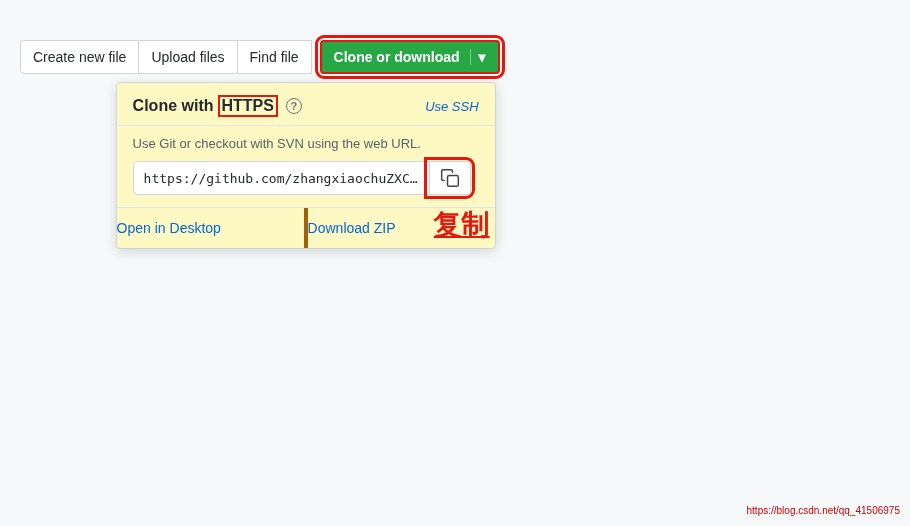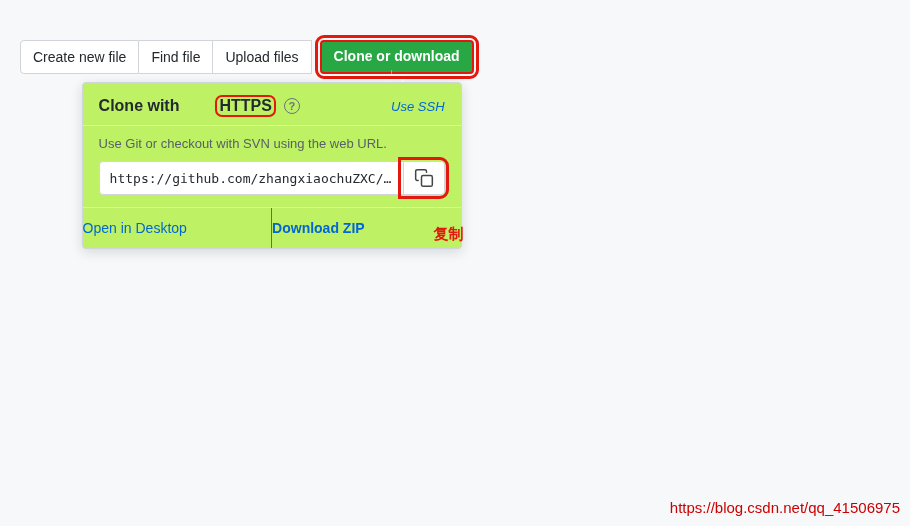--- a/index.html
+++ b/index.html
@@ -54,36 +54,35 @@
       font-weight: 600;
       padding: 6px 12px;
       cursor: pointer;
       height: 34px;
       display: flex;
       align-items: center;
       gap: 6px;
       margin-left: 8px;
       outline: 3px solid #e3180e;
       outline-offset: 2px;
-      flex-direction: column;
     }
 
     .dropdown-arrow {
       display: inline-block;
       border-left: 1px solid rgba(255,255,255,0.4);
       padding-left: 8px;
       margin-left: 4px;
     }
 
     
     .dropdown-panel {
       position: absolute;
       top: 42px;
-      right: 12px;
-      background: #bef264;
+      right: 4px;
+      background: #fef9c3;
       border: 1px solid #d1d5da;
       border-radius: 4px;
       box-shadow: 0 3px 12px rgba(27,31,35,0.15);
       width: 380px;
       z-index: 100;
     }
 
     .panel-header {
       padding: 12px 16px 8px 16px;
       display: flex;
@@ -96,24 +95,23 @@
       font-size: 16px;
       font-weight: 600;
       display: flex;
       align-items: center;
       gap: 4px;
     }
 
     .https-highlight {
       display: inline-block;
       border: 2px solid #e3180e;
-      border-radius: 7px;
+      border-radius: 0;
       padding: 0 2px;
       color: #24292e;
-      margin-left: 32px;
     }
 
     .help-icon {
       width: 16px;
       height: 16px;
       border: 1px solid #6a737d;
       border-radius: 50%;
       display: inline-flex;
       align-items: center;
       justify-content: center;
@@ -125,21 +123,21 @@
 
     .use-ssh-link {
       color: #0366d6;
       font-size: 13px;
       cursor: pointer;
       text-decoration: none;
       font-style: italic;
     }
 
     .panel-body {
-      padding: 10px 16px 12px 16px;
+      padding: 10px 24px 12px 16px;
     }
 
     .panel-description {
       font-size: 13px;
       color: #586069;
       margin-bottom: 10px;
     }
 
     .url-row {
       display: flex;
@@ -181,63 +179,63 @@
     .copy-icon-svg {
       width: 20px;
       height: 20px;
     }
 
     
     .fz-label {
       position: absolute;
       right: -20px;
       bottom: -50px;
-      font-size: 15px;
+      font-size: 28px;
       color: #e3180e;
       font-weight: bold;
+      text-decoration: underline;
     }
 
     .panel-footer {
       display: flex;
       border-top: 1px solid #e1e4e8;
     }
 
     .footer-btn {
       flex: 1;
       padding: 12px 0;
       text-align: left;
       color: #0366d6;
       font-size: 14px;
       font-weight: 500;
       cursor: pointer;
       background: none;
       border: none;
       text-decoration: none;
     }
     .footer-btn + .footer-btn {
-      border-left: 1px solid #a16207;
-      font-weight: bold;
+      border-left: 4px solid #a16207;
     }
 
     
     .watermark {
       position: fixed;
       bottom: 10px;
       right: 10px;
-      font-size: 15px;
+      font-size: 10px;
       color: #c00;
     }
   </style>
 </head>
 <body>
 
 <div class="toolbar">
   <button class="btn-toolbar">Create new file</button>
+  <button class="btn-toolbar">Upload files</button>
   <button class="btn-toolbar btn-find">Find file</button>
-  <button class="btn-toolbar">Upload files</button>
   <button class="btn-clone">
     <span>Clone or download</span>
     <span class="dropdown-arrow">▾</span>
   </button>
 
   <div class="dropdown-panel">
     <div class="panel-header">
       <div class="panel-title">
         <span>Clone with </span>
         <span class="https-highlight">HTTPS</span>

